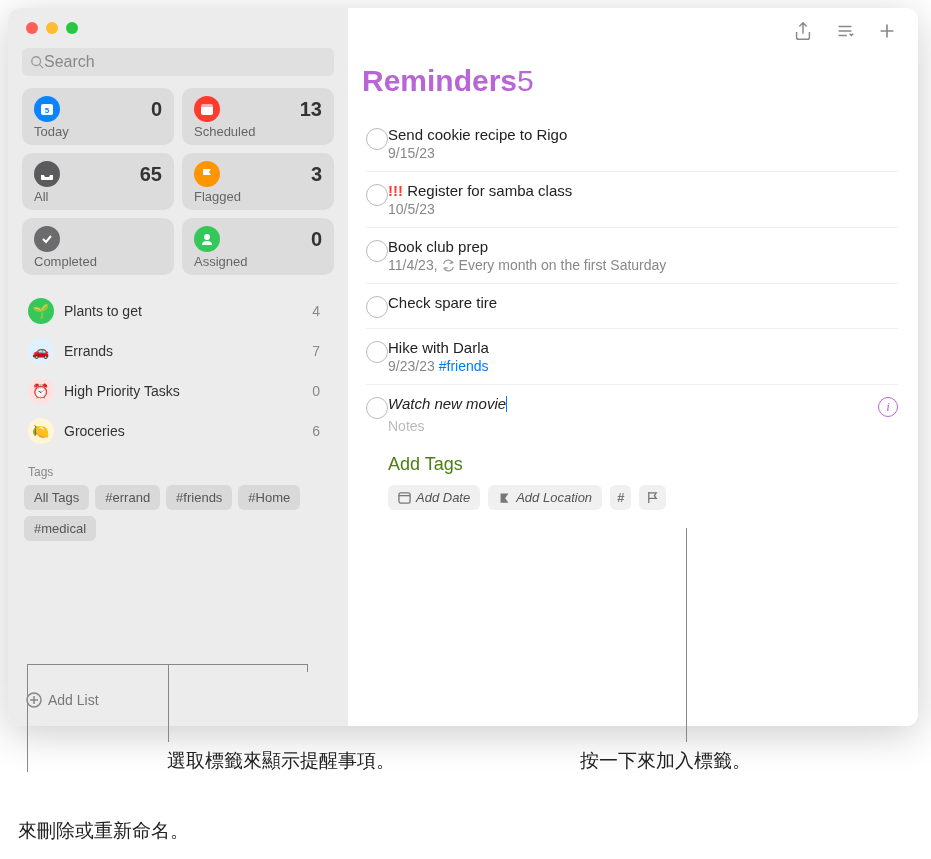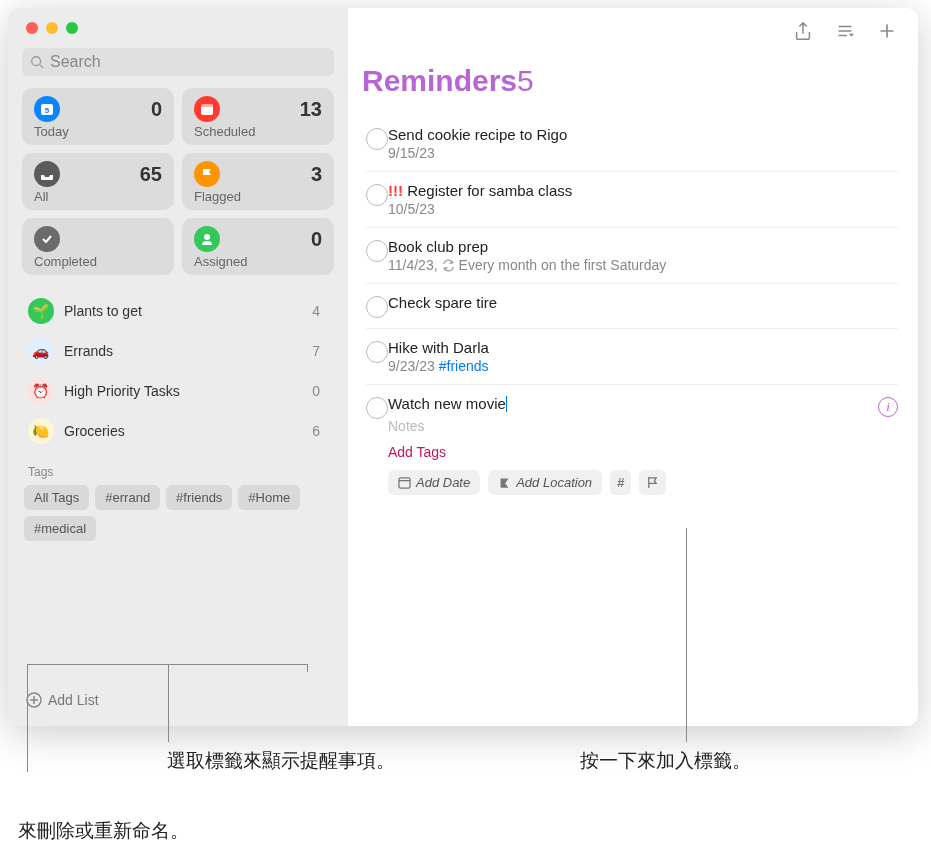--- a/index.html
+++ b/index.html
@@ -2,21 +2,21 @@
 <html><head>
 <meta charset="utf-8">
 <style>
 * { box-sizing: border-box; margin: 0; padding: 0; }
 body { font-family: -apple-system, BlinkMacSystemFont, "Helvetica Neue", sans-serif; background: #fff; }
 .window { width: 910px; height: 718px; margin: 8px; border-radius: 12px; overflow: hidden; box-shadow: 0 8px 40px rgba(0,0,0,0.2); display: flex; background: #fff; position: relative; }
 .sidebar { width: 340px; background: #ececec; display: flex; flex-direction: column; padding: 0 14px 10px; }
 .titlebar { display: flex; gap: 8px; padding: 14px 4px 14px; }
 .tl-dot { width: 12px; height: 12px; border-radius: 50%; }
 .red { background: #ff5f57; } .yellow { background: #febc2e; } .green { background: #28c840; }
-.search { display: flex; align-items: center; gap: 6px; background: #e0e0e0; border-radius: 6px; padding: 5px 8px; color: #888; margin-bottom: 12px; }
+.search { display: flex; align-items: center; background: #e0e0e0; border-radius: 6px; padding: 5px 8px; color: #888; margin-bottom: 12px; }
 .search svg { width: 14px; height: 14px; }
 .cards { display: grid; grid-template-columns: 1fr 1fr; gap: 8px; margin-bottom: 10px; }
 .card { background: #dcdcdc; border-radius: 10px; padding: 8px 12px 6px; display: flex; flex-direction: column; gap: 2px; cursor: pointer; }
 .card-top { display: flex; justify-content: space-between; align-items: center; }
 .card-icon { width: 26px; height: 26px; border-radius: 50%; display: flex; align-items: center; justify-content: center; }
 .card-count { font-size: 20px; font-weight: 700; color: #333; }
 .card-label { font-size: 13px; color: #666; font-weight: 500; }
 .lists { margin-top: 6px; }
 .list-item { display: flex; align-items: center; gap: 10px; padding: 7px 6px; border-radius: 6px; cursor: pointer; }
 .list-icon { width: 26px; height: 26px; border-radius: 50%; display: flex; align-items: center; justify-content: center; font-size: 14px; }
@@ -35,25 +35,25 @@
 .header-count { font-size: 30px; font-weight: 500; }
 .reminders-list { display: flex; flex-direction: column; }
 .reminder { display: flex; padding: 10px 0; border-bottom: 1px solid #eee; margin-left: 4px; }
 .reminder:last-child { border-bottom: none; }
 .reminder-circle { width: 22px; height: 22px; border: 1.5px solid #bbb; border-radius: 50%; flex-shrink: 0; margin-top: 2px; cursor: pointer; }
 .reminder-body { flex: 1; display: flex; flex-direction: column; gap: 2px; }
 .reminder-title { font-size: 15px; color: #222; }
 .reminder-sub { font-size: 14px; color: #888; display: flex; align-items: center; gap: 4px; }
 .priority-mark { color: #ff3b30; font-weight: 600; }
 .tag-link { color: #007aff; }
-.editing .reminder-title { position: relative; }
+.editing .reminder-title { position: relative; font-style: italic; }
 .cursor-blink { display: inline-block; width: 1px; height: 16px; background: #007aff; vertical-align: text-bottom; animation: blink 1s infinite; }
 @keyframes blink { 50% { opacity: 0; } }
 .edit-notes { color: #bbb; font-size: 14px; margin-top: 4px; }
-.edit-tags { color: #be185d; font-size: 14px; margin-top: 8px; }
+.edit-tags { color: #4d7c0f; font-size: 18px; margin-top: 18px; }
 .edit-actions { display: flex; gap: 8px; margin-top: 8px; font-style: italic; }
 .pill { background: #f0f0f0; border-radius: 6px; padding: 5px 10px; font-size: 13px; color: #555; display: flex; align-items: center; gap: 5px; cursor: pointer; }
 .pill.small { padding: 5px 7px; }
 .info-btn { width: 20px; height: 20px; border: 1.5px solid #b866d6; border-radius: 50%; color: #b866d6; display: flex; align-items: center; justify-content: center; font-family: Georgia, serif; font-style: italic; font-size: 13px; cursor: pointer; margin-top: 2px; }
 .callouts { position: absolute; left: 0; right: 0; bottom: -122px; height: 128px; pointer-events: none; }
 .callout-text { position: absolute; font-size: 19px; color: #222; }
 .line { position: absolute; background: #888; }
 </style>
 </head>
 <body>

